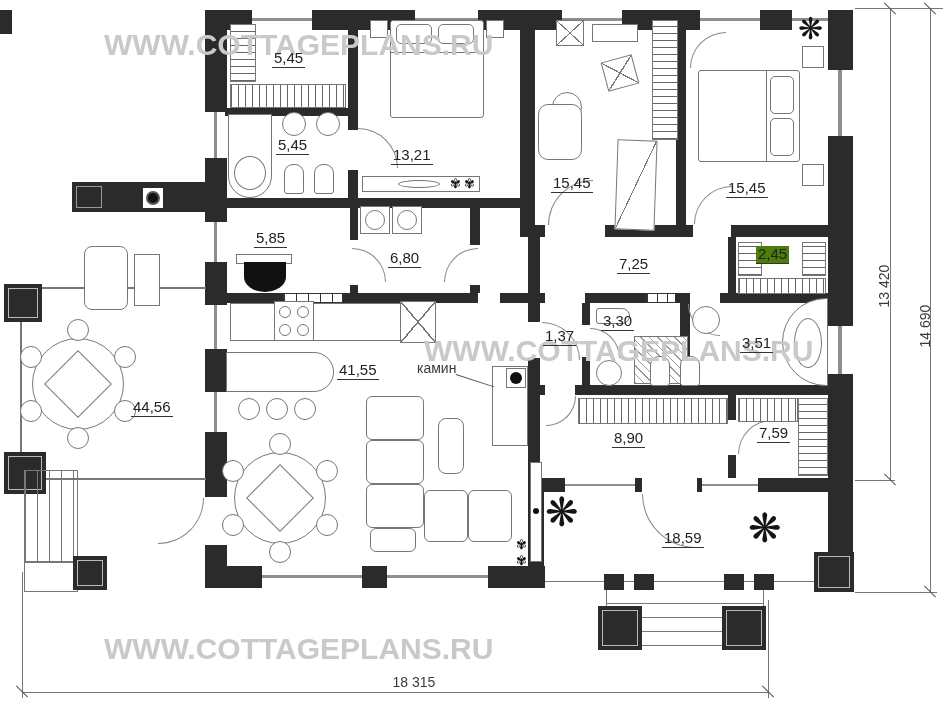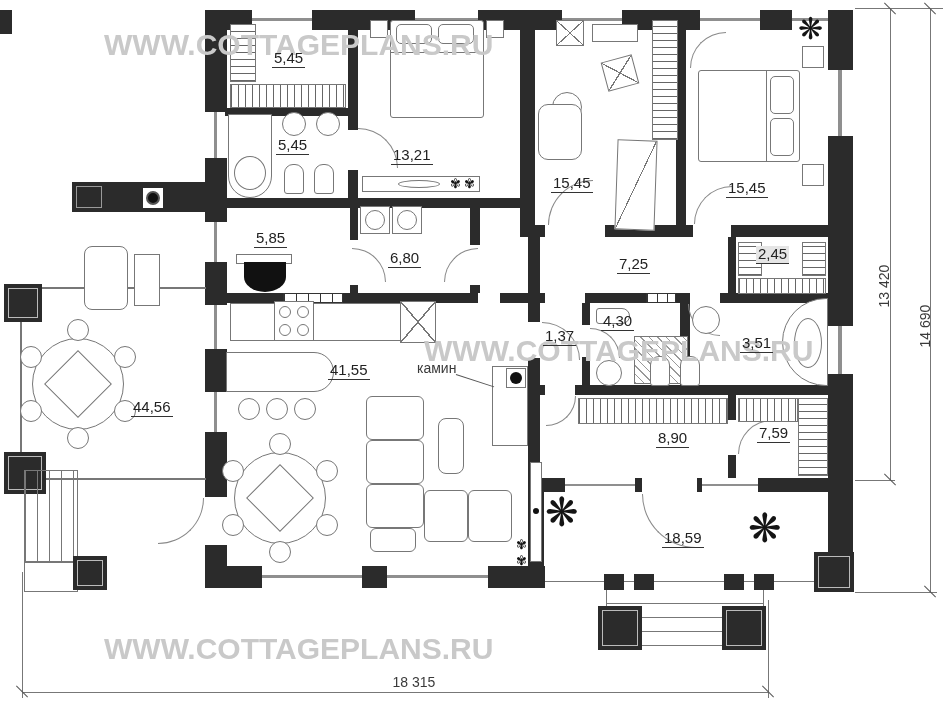--- a/index.html
+++ b/index.html
@@ -254,27 +254,27 @@
   <div class="wm" style="left:104px;top:632px;">WWW.COTTAGEPLANS.RU</div>
 
   <div class="lbl" style="left:272px;top:50px;">5,45</div>
   <div class="lbl" style="left:276px;top:137px;">5,45</div>
   <div class="lbl" style="left:391px;top:147px;">13,21</div>
   <div class="lbl" style="left:551px;top:175px;">15,45</div>
   <div class="lbl" style="left:726px;top:180px;">15,45</div>
   <div class="lbl" style="left:254px;top:230px;">5,85</div>
   <div class="lbl" style="left:388px;top:250px;">6,80</div>
   <div class="lbl" style="left:617px;top:256px;">7,25</div>
-  <div class="lbl" style="left:756px;top:246px;background:#e5e5e5;">2,45</div>
+  <div class="lbl" style="left:756px;top:246px;background:#4d7c0f;">2,45</div>
   <div class="lbl" style="left:543px;top:328px;">1,37</div>
-  <div class="lbl" style="left:601px;top:313px;">4,30</div>
+  <div class="lbl" style="left:601px;top:313px;">3,30</div>
   <div class="lbl" style="left:740px;top:335px;">3,51</div>
-  <div class="lbl" style="left:328px;top:362px;">41,55</div>
+  <div class="lbl" style="left:337px;top:362px;">41,55</div>
   <div class="lbl" style="left:131px;top:399px;">44,56</div>
-  <div class="lbl" style="left:612px;top:430px;margin-left:44px;">8,90</div>
+  <div class="lbl" style="left:612px;top:430px;">8,90</div>
   <div class="lbl" style="left:757px;top:425px;">7,59</div>
   <div class="lbl" style="left:662px;top:530px;">18,59</div>
 
   <div class="dimtxt" style="left:417px;top:360px;z-index:40;">камин</div>
   <div class="leader" style="left:456px;top:374px;width:40px;transform:rotate(18deg);"></div>
 
   <div class="line" style="left:890px;top:8px;width:1px;height:472px;"></div>
   <div class="line" style="left:930px;top:8px;width:1px;height:584px;"></div>
   <div class="line" style="left:855px;top:8px;width:88px;height:1px;"></div>
   <div class="line" style="left:855px;top:480px;width:40px;height:1px;"></div>

